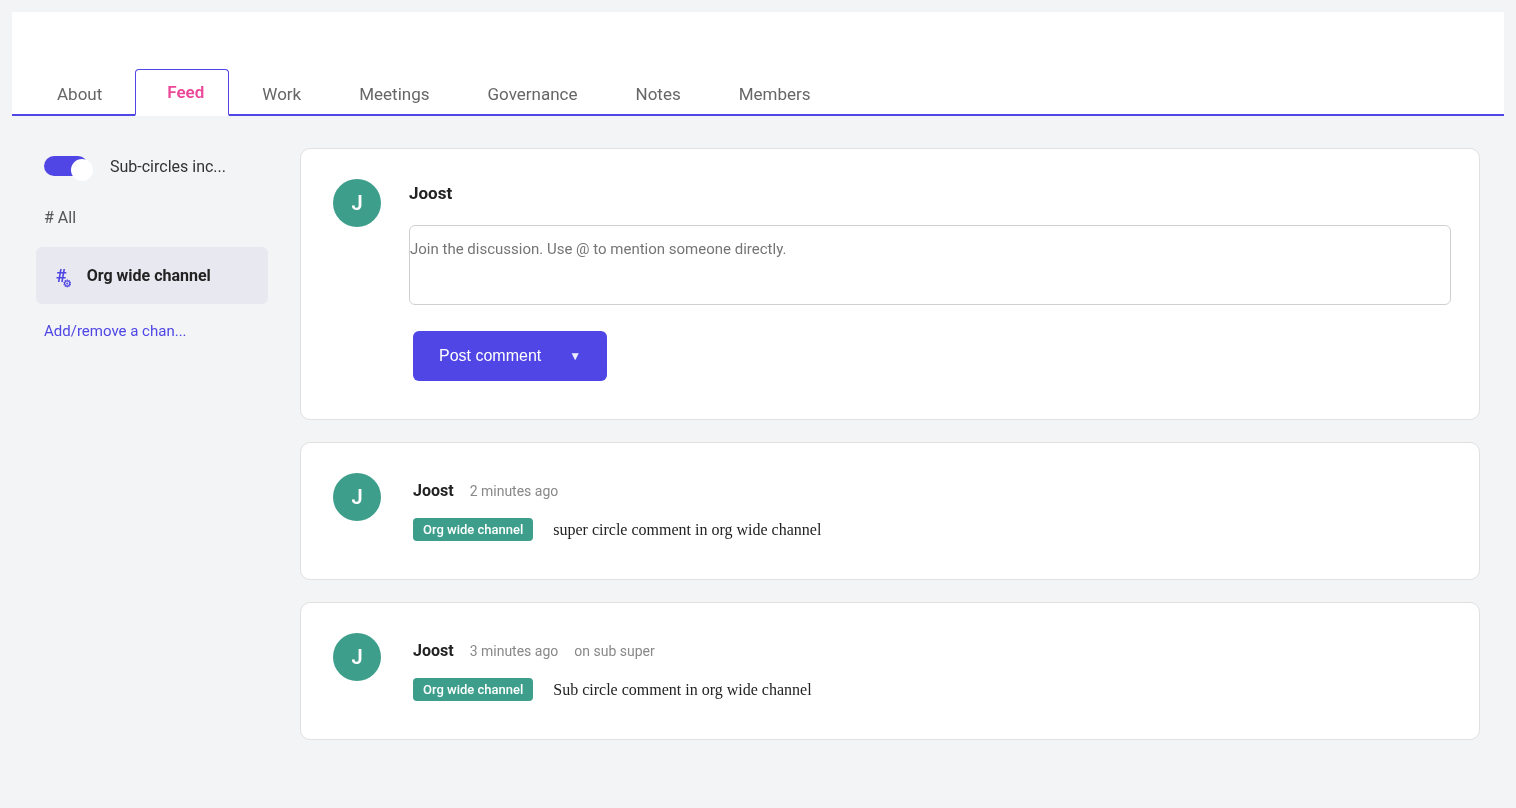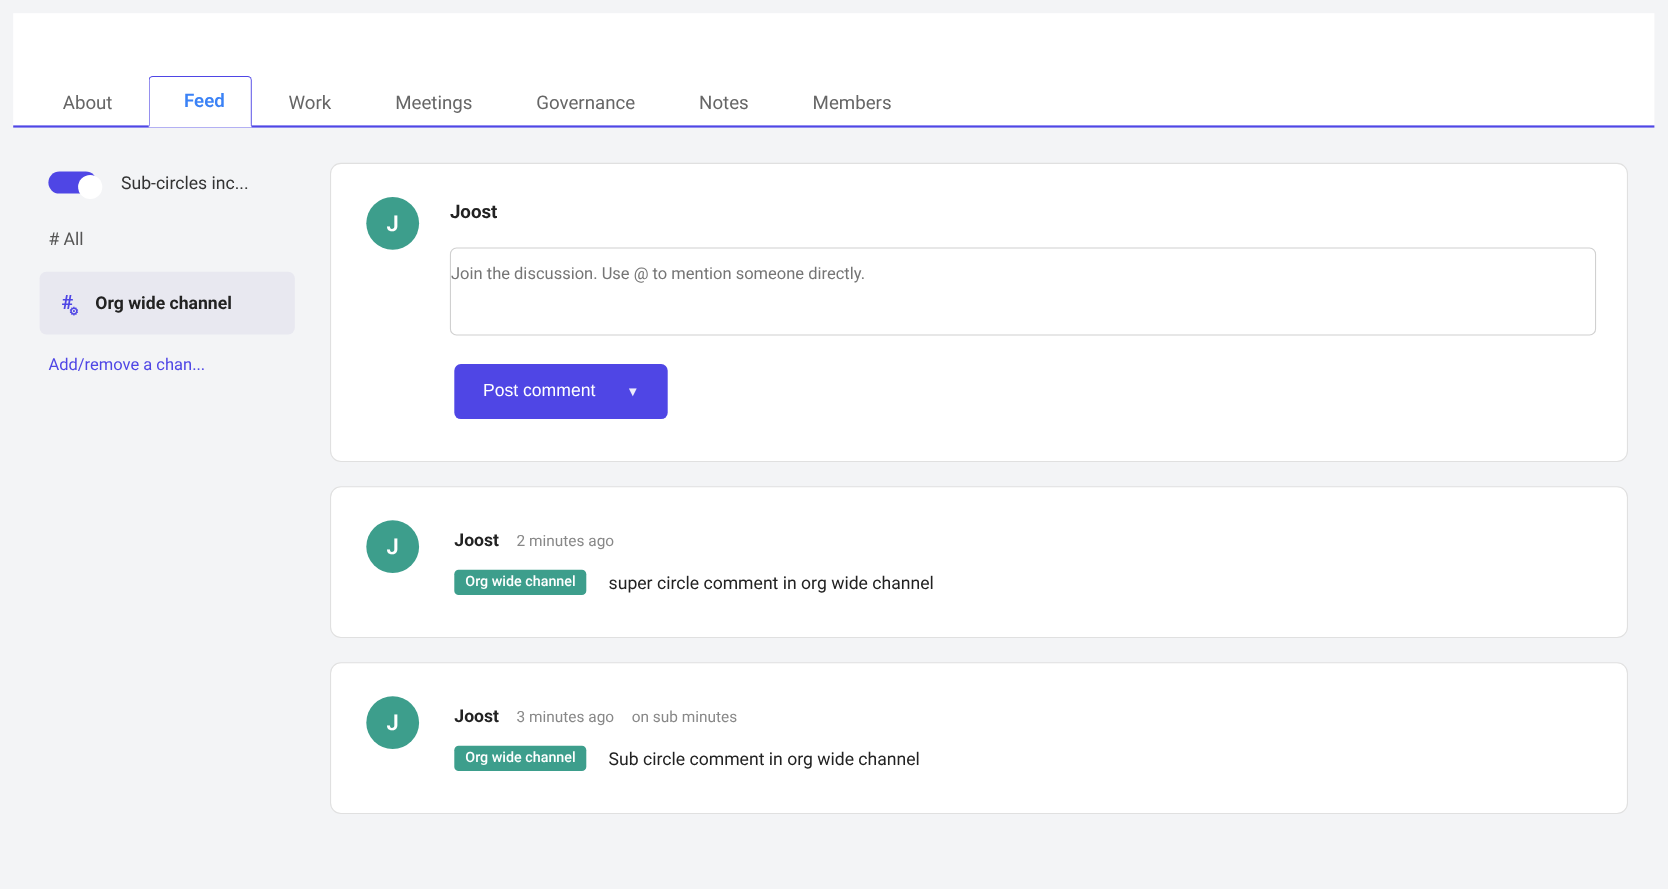--- a/index.html
+++ b/index.html
@@ -25,21 +25,21 @@
       color: #666;
       cursor: pointer;
       border: 1px solid transparent;
       border-bottom: none;
       margin-bottom: -2px;
       background: transparent;
       border-radius: 4px 4px 0 0;
       white-space: nowrap;
     }
     .tab.active {
-      color: #3b82f6;
+      color: #ec4899;
       font-weight: 600;
       border-color: #4f46e5;
       background: #fff;
       border-bottom: 2px solid #fff;
       margin-bottom: -2px;
       padding-left: 31px;
     }
 
     
     .main-layout {
@@ -245,20 +245,21 @@
       color: #fff;
       border-radius: 4px;
       padding: 4px 10px;
       font-size: 13px;
       font-weight: 500;
       white-space: nowrap;
     }
     .comment-text {
       font-size: 16px;
       color: #222;
+      font-family: Liberation Serif, serif;
     }
 
     
     .hash-with-gear {
       position: relative;
       display: inline-flex;
     }
     .gear-overlay {
       position: absolute;
       bottom: -3px;
@@ -340,21 +341,21 @@
       </div>
     </div>
 
     <div class="card">
       <div class="comment-row">
         <div class="avatar">J</div>
         <div class="comment-body">
           <div class="comment-header">
             <span class="comment-user">Joost</span>
             <span class="comment-time">3 minutes ago</span>
-            <span class="comment-on">on sub minutes</span>
+            <span class="comment-on">on sub super</span>
           </div>
           <div class="comment-content">
             <span class="channel-badge">Org wide channel</span>
             <span class="comment-text">Sub circle comment in org wide channel</span>
           </div>
         </div>
       </div>
     </div>
 
   </main>

